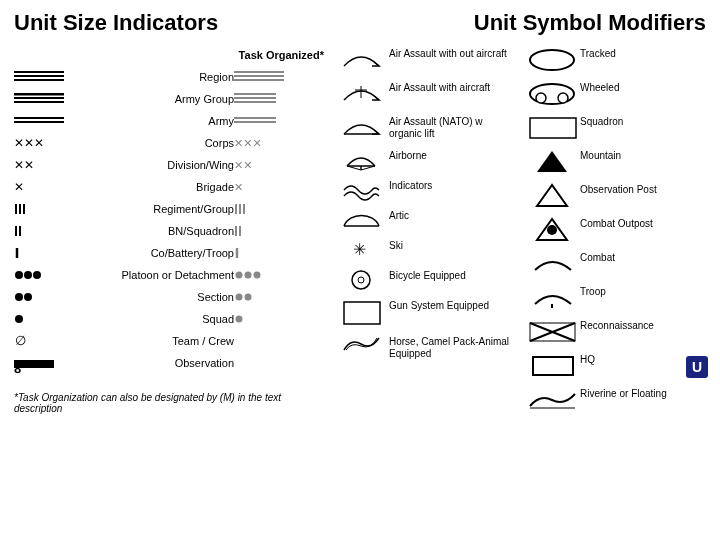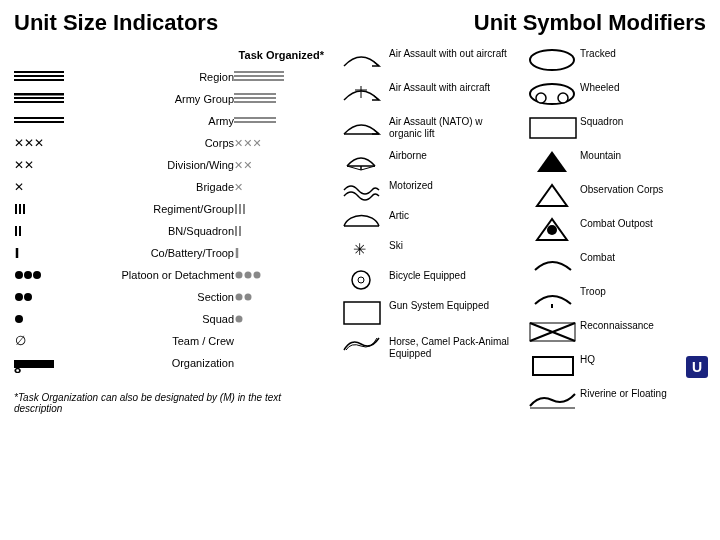--- a/index.html
+++ b/index.html
@@ -378,21 +378,21 @@
           <div class="size-label">Team / Crew</div>
           <div class="task-col"></div>
         </div>
 
         <div class="size-row">
           <div class="size-symbol">
             <svg width="40" height="12">
                 <rect x="0" y="3" width="40" height="8" fill="#000"></rect>
               </svg>
           </div>
-          <div class="size-label">Organization</div>
+          <div class="size-label">Observation</div>
           <div class="task-col"></div>
         </div>
 
       </div>
 
       <div class="footnote">*Task Organization can also be designated by (M) in the text description</div>
     </div>
 
     <div class="right-col">
       <div class="modifiers-grid">
@@ -445,21 +445,21 @@
             <div class="mod-label">Airborne</div>
           </div>
 
           <div class="mod-row">
             <div class="mod-symbol">
               <svg width="45" height="24">
                 <path d="M5,12 Q12,4 19,12 Q26,20 33,12 Q36,8 40,12" fill="none" stroke="#000" stroke-width="1.5"></path>
                 <path d="M5,18 Q12,10 19,18 Q26,26 33,18 Q36,14 40,18" fill="none" stroke="#000" stroke-width="1.5"></path>
               </svg>
             </div>
-            <div class="mod-label">Motorized</div>
+            <div class="mod-label">Indicators</div>
           </div>
 
 
           <div class="mod-row">
             <div class="mod-symbol">
               <svg width="45" height="24">
                 <path d="M5,18 C10,4 35,4 40,18" fill="none" stroke="#000" stroke-width="1.5"></path>
                 <line x1="5" y1="18" x2="40" y2="18" stroke="#000" stroke-width="1.5"></line>
               </svg>
             </div>
@@ -545,21 +545,21 @@
             </div>
             <div class="mod-label">Mountain</div>
           </div>
 
           <div class="mod-row">
             <div class="mod-symbol">
               <svg width="55" height="28">
                 <polygon points="27,3 12,24 42,24" fill="none" stroke="#000" stroke-width="2"></polygon>
               </svg>
             </div>
-            <div class="mod-label">Observation Corps</div>
+            <div class="mod-label">Observation Post</div>
           </div>
 
           <div class="mod-row">
             <div class="mod-symbol">
               <svg width="55" height="28">
                 <polygon points="27,3 12,24 42,24" fill="none" stroke="#000" stroke-width="2"></polygon>
                 <circle cx="27" cy="14" r="5" fill="#000"></circle>
               </svg>
             </div>
             <div class="mod-label">Combat Outpost</div>

